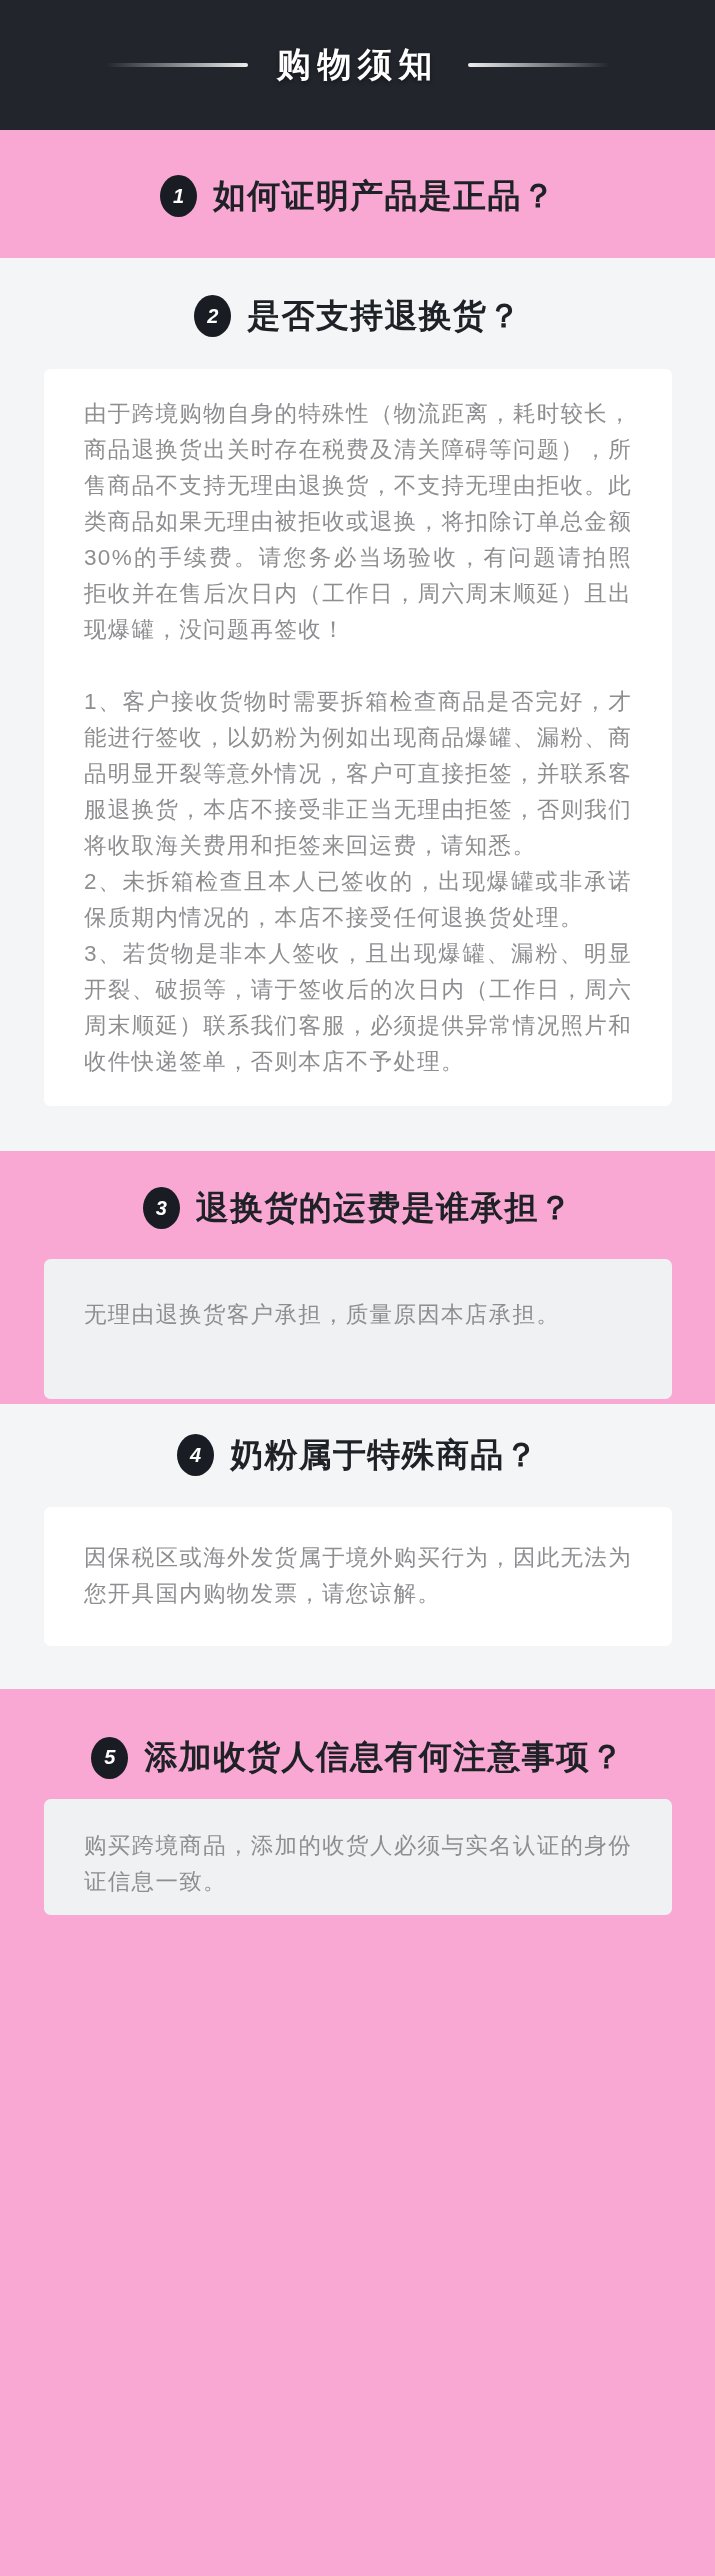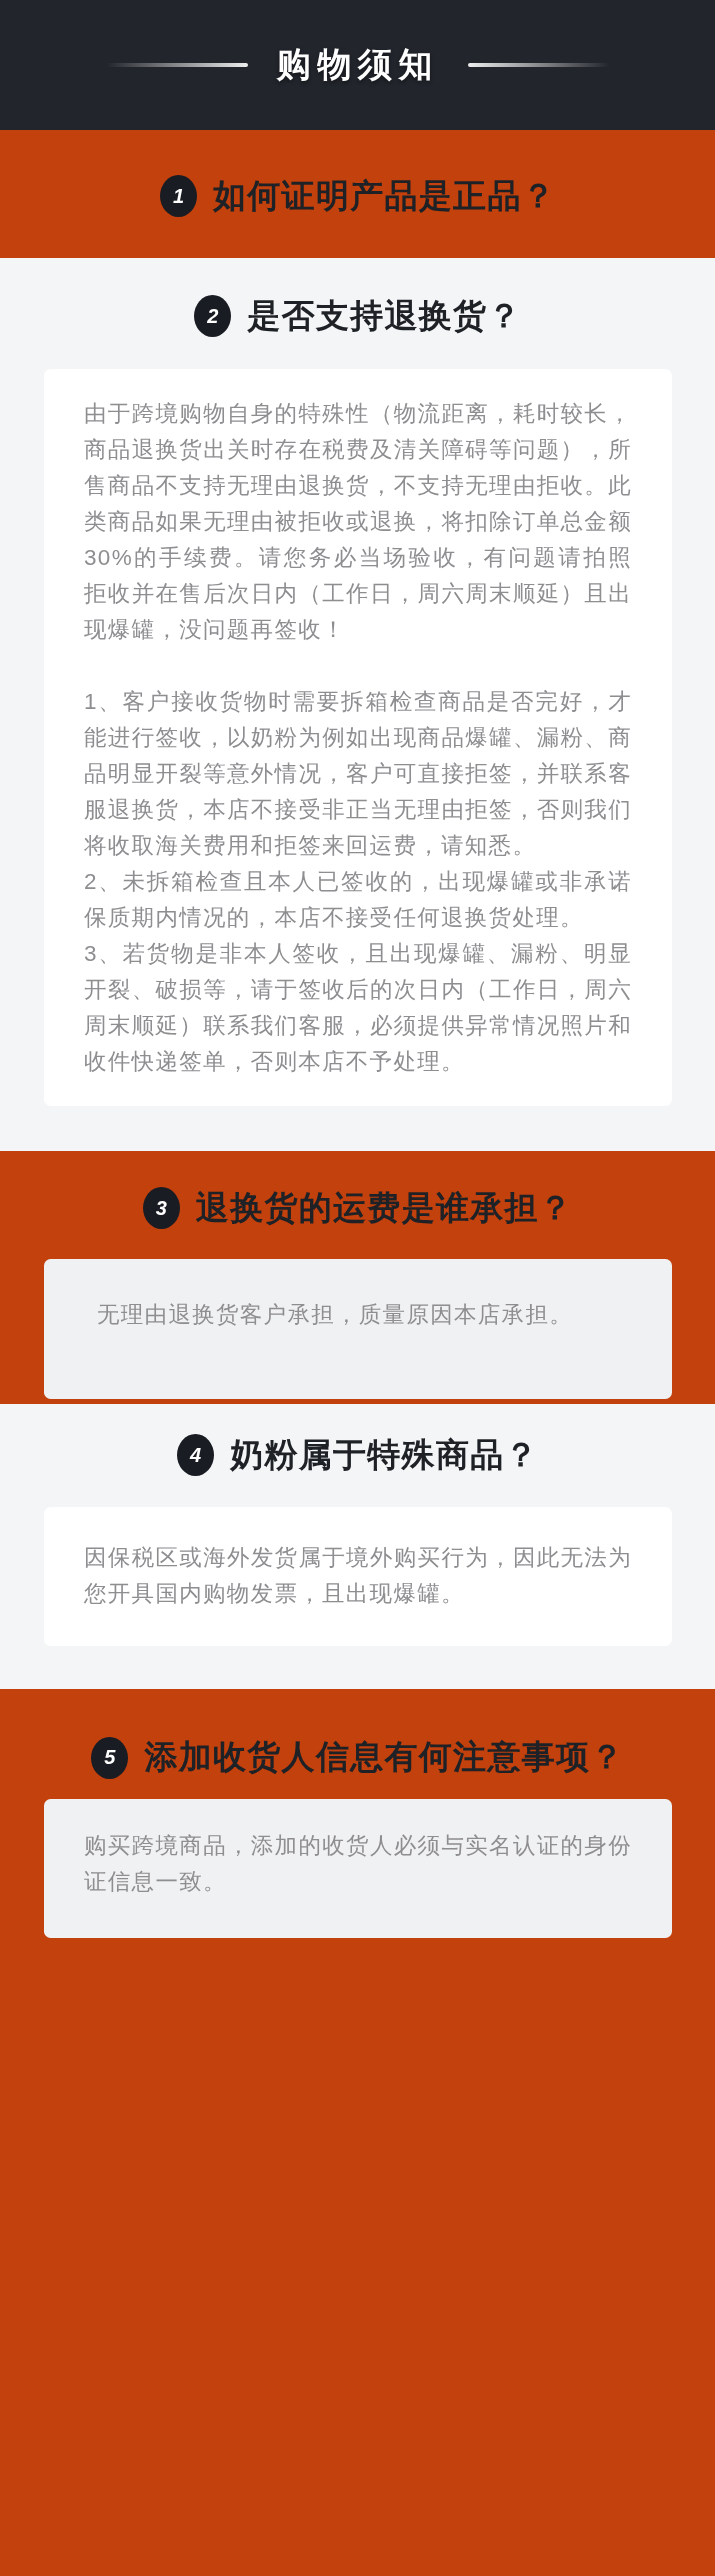--- a/index.html
+++ b/index.html
@@ -3,21 +3,21 @@
 <meta charset="utf-8">
 <style>
   html, body { margin: 0; padding: 0; }
   body { background: #ffffff; }
 
   .page {
     position: relative;
     width: 716px;
     height: 2576px;
     margin: 0 auto;
-    background: #c2410c;
+    background: #f9a8d4;
     overflow: hidden;
     font-family: "Liberation Sans", "DejaVu Sans", sans-serif;
   }
 
   
   .header {
     height: 130px;
     background: #22252c;
     display: flex;
     align-items: center;
@@ -89,27 +89,27 @@
   .band { background: #f4f5f6; }
 
   
   #sec1-title { margin-top: 45px; }
   #box1 { margin-top: 22.5px; padding: 29px 40px; }
 
   #band2 { margin-top: 41px; padding: 37px 0 45px; }
   #box2 { margin-top: 32px; padding: 26.5px 40px; }
 
   #sec3-title { margin-top: 36px; }
-  #box3 { margin-top: 30px; padding: 38px 53px 66px; }
+  #box3 { margin-top: 30px; padding: 38px 40px 66px; }
 
   #band4 { margin-top: 4.6px; padding: 30.5px 0 43px; }
   #box4 { margin-top: 30.5px; padding: 33px 40px 34px; }
 
   #sec5-title { margin-top: 48px; }
-  #box5 { margin-top: 20px; padding: 29px 40px 38px; }
+  #box5 { margin-top: 20px; padding: 29px 40px 15px; }
 </style>
 </head>
 <body>
 
 <div class="page">
 
   <div class="header">
     <div class="hline hline-left"></div>
     <div class="header-title">购物须知</div>
     <div class="hline hline-right"></div>
@@ -144,21 +144,21 @@
       <p>无理由退换货客户承担，质量原因本店承担。</p>
     </div>
   </div>
 
   <div class="band" id="band4">
     <div class="sec-title">
       <div class="badge">4</div>
       <div class="t">奶粉属于特殊商品？</div>
     </div>
     <div class="box box-white" id="box4">
-      <p>因保税区或海外发货属于境外购买行为，因此无法为您开具国内购物发票，且出现爆罐。</p>
+      <p>因保税区或海外发货属于境外购买行为，因此无法为您开具国内购物发票，请您谅解。</p>
     </div>
   </div>
 
   <div>
     <div class="sec-title" id="sec5-title">
       <div class="badge">5</div>
       <div class="t">添加收货人信息有何注意事项？</div>
     </div>
     <div class="box box-gray" id="box5">
       <p>购买跨境商品，添加的收货人必须与实名认证的身份证信息一致。</p>

